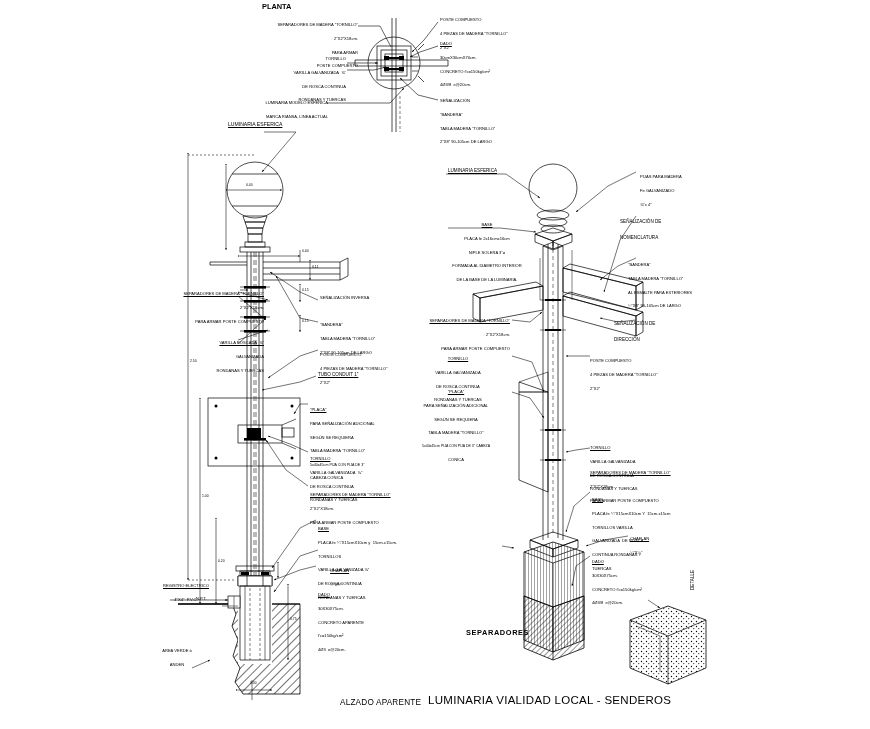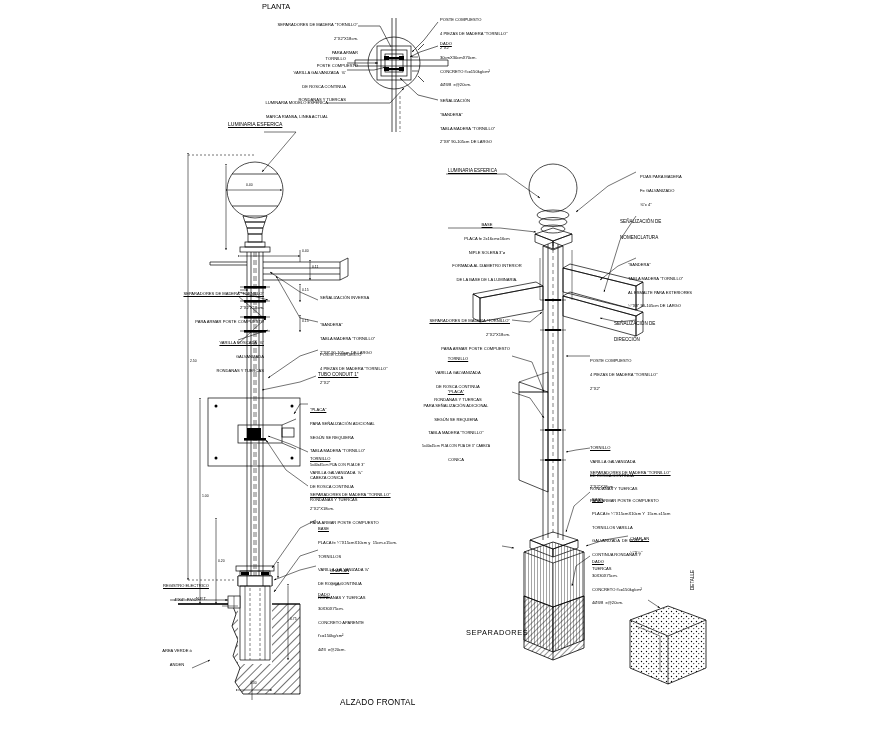--- a/index.html
+++ b/index.html
@@ -5,21 +5,21 @@
   html,body{margin:0;padding:0;background:#ffffff;}
   body{width:870px;height:729px;position:relative;overflow:hidden;
        font-family:"Liberation Sans",sans-serif;color:#000;}
   #sheet{position:absolute;left:0;top:0;width:870px;height:729px;}
   svg#cad{position:absolute;left:0;top:0;width:870px;height:729px;}
   .lbl{position:absolute;white-space:pre;line-height:1.12;
        font-family:"Liberation Sans",sans-serif;color:#000;}
   .t4{font-size:4.1px;}
   .t45{font-size:4.6px;}
   .t5{font-size:5.1px;}
-  .t7{font-size:7.4px;}
+  .t7{font-size:7.4px;font-weight:bold;}
   .t11{font-size:11.5px;letter-spacing:.3px;}
   .t8{font-size:8.2px;letter-spacing:.2px;}
   .ctr{text-align:center;}
   .rt{text-align:right;}
   .un{text-decoration:underline;}
   .dim{font-size:3.4px;}
 </style>
 </head>
 <body>
 
@@ -550,15 +550,16 @@
 </div>
 
 <div class="lbl t4 ctr" style="left:438px;top:538px;width:68px;">
   <div class="un"></div>
   <div></div>
 </div>
 
 <div class="lbl t45" style="left:690px;top:590px;transform:rotate(-90deg);transform-origin:left top;">DETALLE</div>
 
 <div class="lbl t7" style="left:466px;top:629px;letter-spacing:.6px;">SEPARADORES</div>
-<div class="lbl t8" style="left:340px;top:698px;">ALZADO FRONTAL</div>
+<div class="lbl t8" style="left:340px;top:698px;">ALZADO APARENTE</div>
+<div class="lbl t11" style="left:428px;top:694px;">LUMINARIA VIALIDAD LOCAL - SENDEROS</div>
 
 </div>
 
 </body></html>

